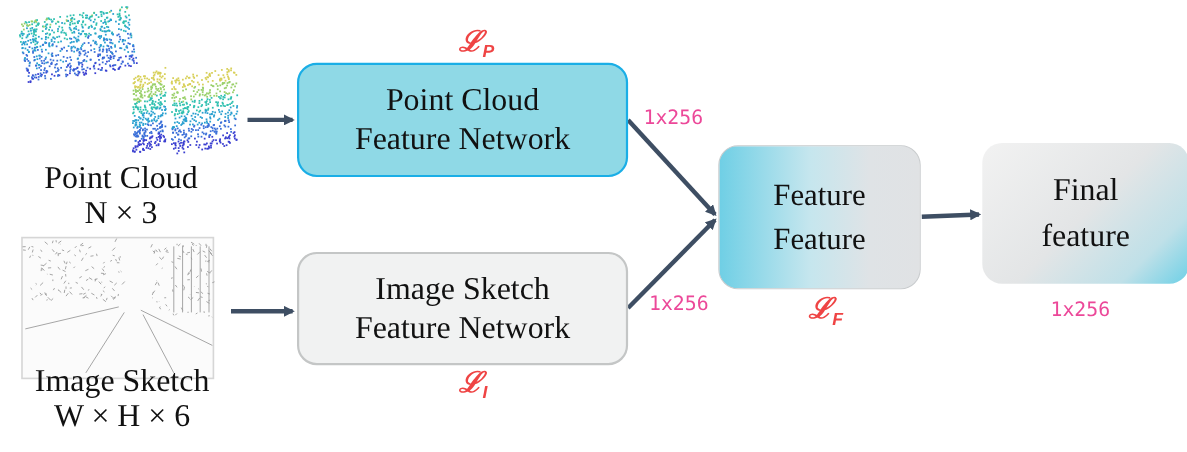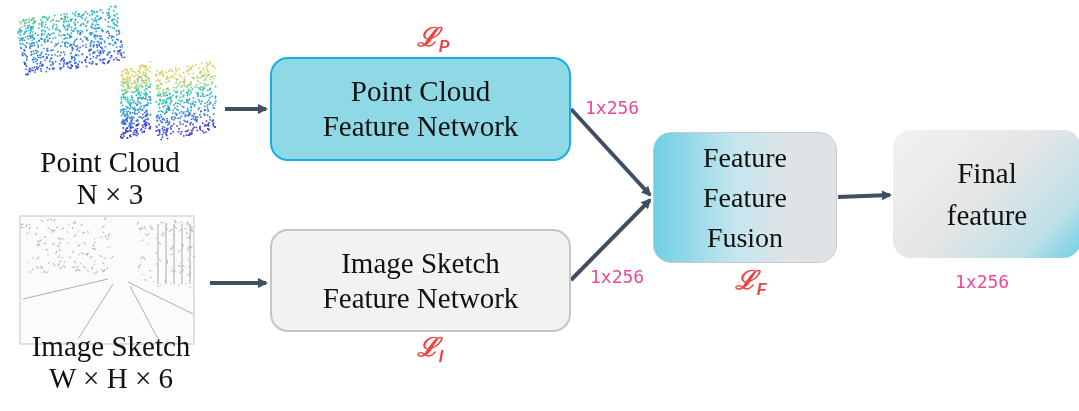--- a/index.html
+++ b/index.html
@@ -1897,21 +1897,20 @@
   <div>Point Cloud</div>
   <div>Feature Network</div>
 </div>
 <div class="box" id="box-is">
   <div>Image Sketch</div>
   <div>Feature Network</div>
 </div>
 <div class="box" id="box-iff">
   <div>Feature</div>
   <div>Feature</div>
-  <div>Fusion</div>
 </div>
 <div class="box" id="box-ff">
   <div>Final</div>
   <div>feature</div>
 </div>
 
 <div class="dim" style="left:585px; top:97px;">1x256</div>
 <div class="dim" style="left:590px; top:266px;">1x256</div>
 <div class="dim" style="left:955px; top:271px;">1x256</div>
 

